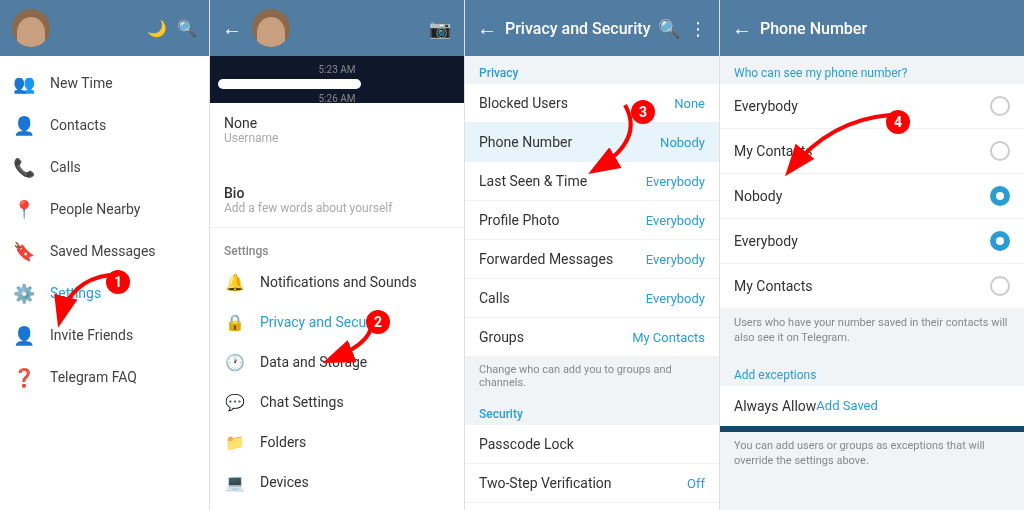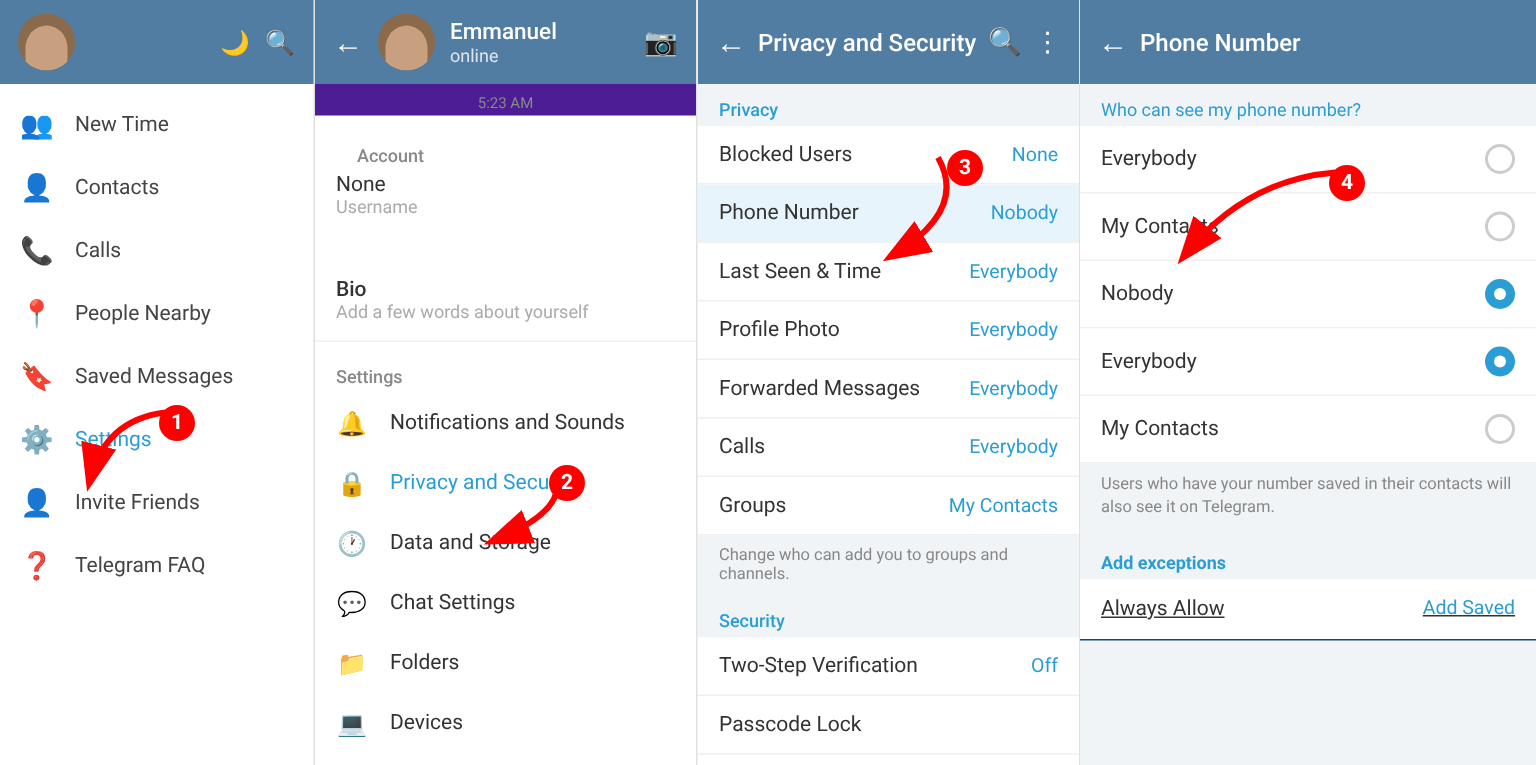--- a/index.html
+++ b/index.html
@@ -344,51 +344,49 @@
     }
 
     .exceptions-section {
       margin-top: 4px;
     }
 
     .exceptions-title {
       font-size: 12px;
       color: #2a9dd4;
       padding: 10px 14px 4px;
-      font-weight: 700;
+      font-weight: 400;
     }
 
     .always-allow-row {
       background: #fff;
       display: flex;
       align-items: center;
-      justify-content: space-between;
       padding: 12px 14px;
-      border-bottom: 1px solid #0c4a6e;
+      border-bottom: 6px solid #0c4a6e;
       font-size: 14px;
       color: #333;
-      text-decoration: underline;
     }
 
     .add-users-btn {
       color: #2a9dd4;
       font-size: 13px;
       cursor: pointer;
     }
 
     .exceptions-note {
       font-size: 11px;
       color: #888;
       padding: 6px 14px 8px;
       line-height: 1.4;
     }
 
     .chat-messages {
       flex: 1;
-      background: #4c1d95;
+      background: #0f172a;
       padding: 8px;
       overflow: hidden;
     }
 
     .msg-bubble {
       background: #fff;
       border-radius: 10px;
       padding: 5px 10px;
       margin-bottom: 4px;
       font-size: 11px;
@@ -460,38 +458,33 @@
     <span style="position:absolute;top:0;right:0;background:red;color:#fff;border-radius:50%;width:24px;height:24px;display:flex;align-items:center;justify-content:center;font-weight:bold;font-size:14px;">1</span>
   </div>
 </div>
 
 <div class="panel-chat" style="position:relative;">
   <div class="chat-header">
     <span class="back-icon">←</span>
     <div class="profile-pic">
       <div style="width:28px;height:30px;background:#c8a080;border-radius:50% 50% 0 0;"></div>
     </div>
-    <div>
-      <div class="profile-name">Emmanuel</div>
-      <div class="profile-status">online</div>
-    </div>
     <span class="cam-icon">📷</span>
   </div>
 
   <div class="chat-messages" style="height:90px;flex-shrink:0;">
     <div style="font-size:10px;color:#888;text-align:center;margin-bottom:4px;">5:23 AM</div>
     <div class="msg-bubble" style="width:60%;"></div>
     <div style="font-size:10px;color:#888;text-align:center;margin-bottom:4px;">5:26 AM</div>
     <div style="display:flex;justify-content:flex-end;">
         <div class="msg-bubble sent" style="width:50%;"></div>
       </div>
   </div>
 
   <div class="account-area">
-    <div class="chat-section-label">Account</div>
     <div class="account-none">None</div>
     <div class="account-username">Username</div>
     <div style="height:8px;"></div>
     <div class="bio-label">Bio</div>
     <div class="bio-hint">Add a few words about yourself</div>
   </div>
 
   <div class="settings-section">
     <div class="chat-section-label">Settings</div>
     <div class="settings-item">
@@ -571,25 +564,25 @@
     <div class="privacy-item">
       <span>Groups</span>
       <span class="privacy-item-value">My Contacts</span>
     </div>
   </div>
   <div class="privacy-note">Change who can add you to groups and channels.</div>
 
   <div class="section-header">Security</div>
   <div class="privacy-list">
     <div class="privacy-item">
+      <span>Passcode Lock</span>
+    </div>
+    <div class="privacy-item">
       <span>Two-Step Verification</span>
       <span class="privacy-item-value">Off</span>
-    </div>
-    <div class="privacy-item">
-      <span>Passcode Lock</span>
     </div>
     <div class="privacy-item">
       
     </div>
   </div>
 
   <div style="position:absolute;left:90px;top:100px;pointer-events:none;z-index:200;">
     <svg width="100" height="80" viewBox="0 0 100 80">
       <defs>
         <marker id="ah3" markerWidth="8" markerHeight="8" refX="6" refY="3" orient="auto">
@@ -635,20 +628,21 @@
     </div>
   </div>
   <div class="exceptions-note">Users who have your number saved in their contacts will also see it on Telegram.</div>
 
   <div class="exceptions-section">
     <div class="exceptions-title">Add exceptions</div>
     <div class="always-allow-row">
       <span>Always Allow</span>
       <span class="add-users-btn">Add Saved</span>
     </div>
+    <div class="exceptions-note">You can add users or groups as exceptions that will override the settings above.</div>
   </div>
 
   <div style="position:absolute;left:50px;top:110px;pointer-events:none;z-index:200;">
     <svg width="140" height="70" viewBox="0 0 140 70">
       <defs>
         <marker id="ah4" markerWidth="8" markerHeight="8" refX="6" refY="3" orient="auto">
           <path d="M0,0 L0,6 L8,3 z" fill="red"></path>
         </marker>
       </defs>
       <path d="M120,5 Q60,10 20,60" stroke="red" stroke-width="4" fill="none" marker-end="url(#ah4)"></path>

